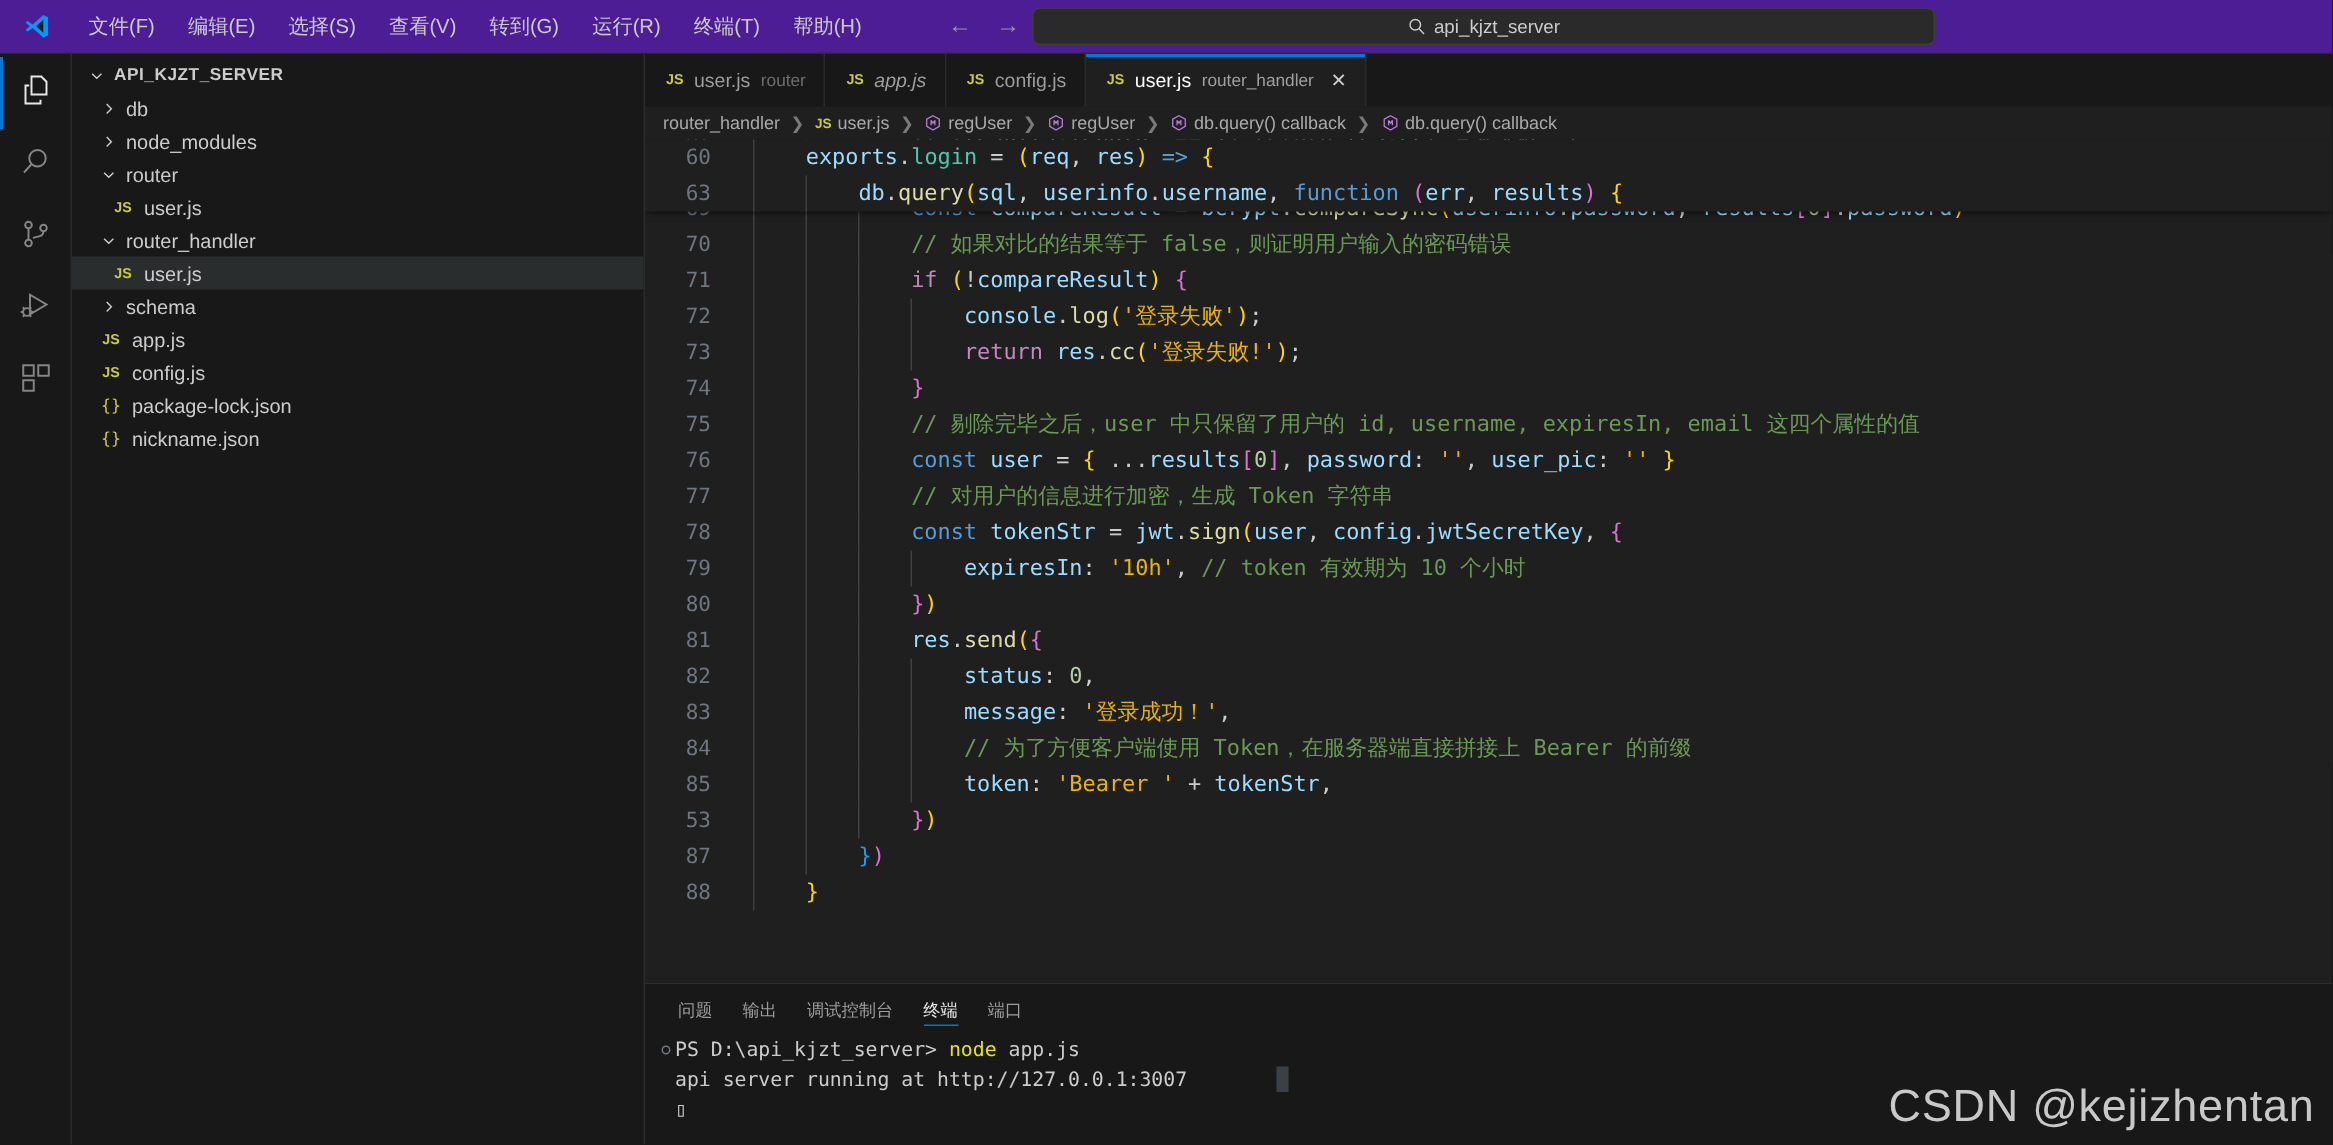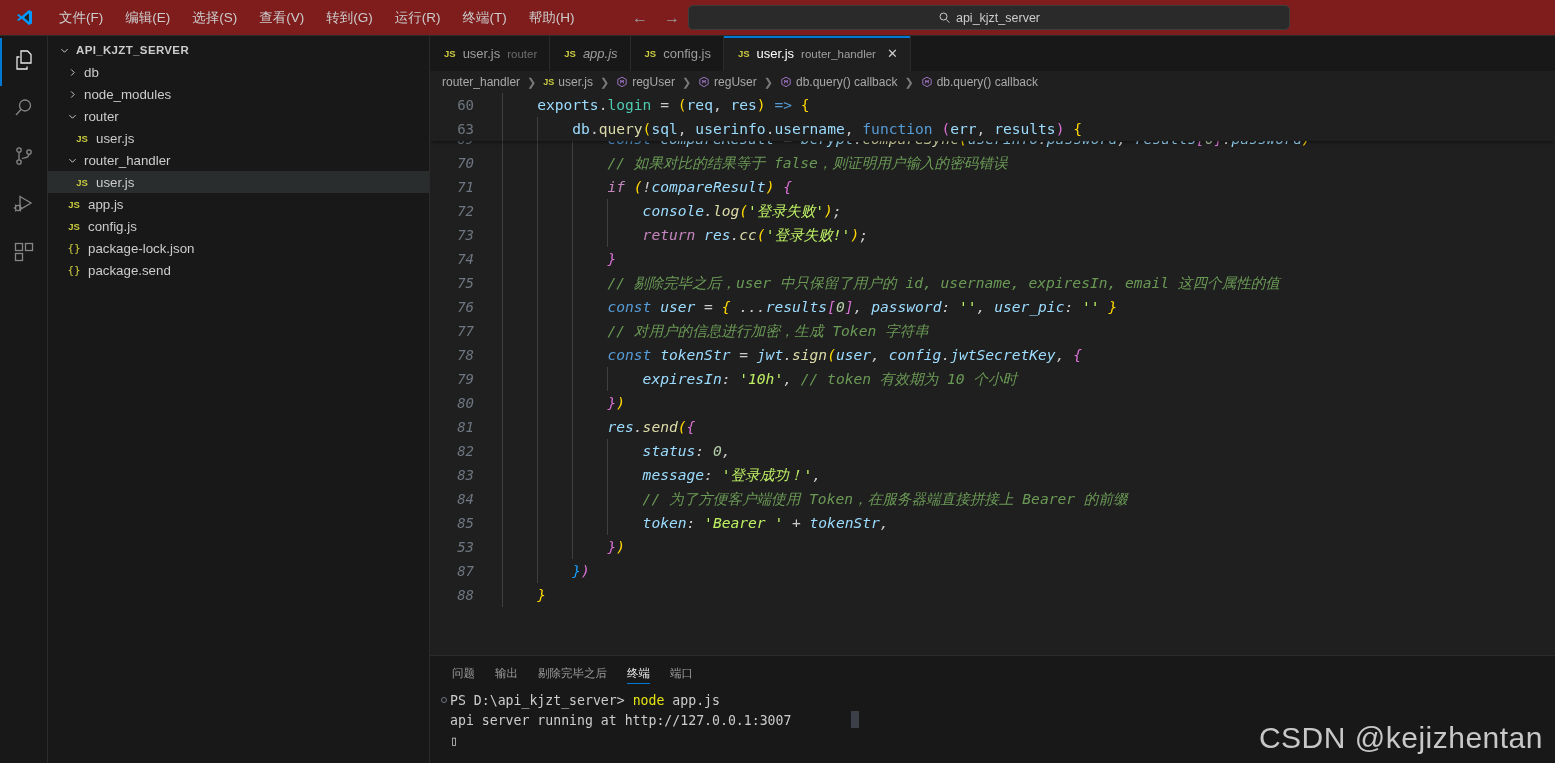--- a/index.html
+++ b/index.html
@@ -8,21 +8,21 @@
     background: #181818;
     font-family: "Liberation Sans", sans-serif;
     overflow: hidden;
     color: #cccccc;
   }
   #app { position: relative; width: 1555px; height: 763px; display: flex; flex-direction: column; }
 
   
   .titlebar {
     height: 24px; min-height: 36px;
-    background: #7f1d1d;
+    background: #4c1d95;
     display: flex; 
     border-bottom: 1px solid #2b2b2b;
     position: relative;
   }
   .vscode-logo { width: 48px; display: flex; align-items: center; justify-content: center; }
   .vscode-logo svg { width: 19px; height: 19px; }
   .menu { display: flex; align-items: center; gap: 0px; }
   .menu-item {
     font-size: 13.5px; color: #cccccc; padding: 4px 11px;
     white-space: nowrap; cursor: default; border-radius: 3px;
@@ -128,37 +128,37 @@
   
   .editor { flex: 1; position: relative; overflow: hidden; background: #1f1f1f; }
   .codefont {
     font-family: "DejaVu Sans Mono", monospace;
     font-size: 14.6px; line-height: 24px; letter-spacing: 0px;
   }
   .sticky {
     position: absolute; top: 0; left: 0; right: 0; z-index: 5;
     background: #1f1f1f; box-shadow: 0 3px 4px -2px rgba(0,0,0,.55);
   }
-  .codescroll { position: absolute; top: 0; left: 0; right: 0; bottom: 0; font-style: italic; }
+  .codescroll { position: absolute; top: 0; left: 0; right: 0; bottom: 0; }
   .cline { display: flex; height: 24px; align-items: flex-start; white-space: pre; }
   .lnum {
     width: 66px; min-width: 66px; text-align: right; padding-right: 22px;
     color: #6e7681; font-family: "DejaVu Sans Mono", monospace; font-size: 14px;
   }
   .ccontent { position: relative; padding-left: 6px; }
   .indent-guide {
     position: absolute; top: 0; bottom: 0; width: 1px; background: #404040;
   }
 
   
   .t-kw   { color: #c586c0; }
   .t-kw2  { color: #569cd6; }
   .t-fn   { color: #dcdcaa; }
   .t-var  { color: #9cdcfe; }
-  .t-str  { color: #bef264; }
+  .t-str  { color: #eab308; }
   .t-num  { color: #b5cea8; }
   .t-com  { color: #6a9955; }
   .t-plain{ color: #cccccc; }
   .t-p1   { color: #ffd700; }
   .t-p2   { color: #da70d6; }
   .t-p3   { color: #179fff; }
   .t-cls  { color: #4ec9b0; }
 
   
   .panel {
@@ -338,37 +338,46 @@
             </span>
             <span class="tlabel">router_handler</span>
           </div>
           <div class="tree-row selected">
             <span style="width:24px;min-width:24px"></span>
             <span class="ficon js">JS</span>
             <span class="tlabel">user.js</span>
           </div>
           <div class="tree-row">
             <span style="width:16px;min-width:16px"></span>
+            <span class="twisty">
+              <svg viewBox="0 0 16 16" fill="none" stroke="currentColor" stroke-width="1.4">
+                <path d="M6 3.5 L10.5 8 L6 12.5"></path>
+              </svg>
+            </span>
+            <span class="tlabel">schema</span>
+          </div>
+          <div class="tree-row">
+            <span style="width:16px;min-width:16px"></span>
             <span class="ficon js">JS</span>
             <span class="tlabel">app.js</span>
           </div>
           <div class="tree-row">
             <span style="width:16px;min-width:16px"></span>
             <span class="ficon js">JS</span>
             <span class="tlabel">config.js</span>
           </div>
           <div class="tree-row">
             <span style="width:16px;min-width:16px"></span>
             <span class="ficon json">{}</span>
             <span class="tlabel">package-lock.json</span>
           </div>
           <div class="tree-row">
             <span style="width:16px;min-width:16px"></span>
             <span class="ficon json">{}</span>
-            <span class="tlabel">package.send</span>
+            <span class="tlabel">nickname.json</span>
           </div>
         </div>
     </div>
 
     <div class="editorarea">
 
       <div class="tabbar" id="tabbar">
           <div class="tab">
             <span class="tab-jsicon">JS</span>
             <span class="tab-name">user.js</span>
@@ -469,21 +478,21 @@
         <div class="sticky codefont" id="stickylines">
             <div class="cline"><span class="lnum">60</span><span class="ccontent"><span class="indent-guide" style="left: 6px;"></span><span class="t-plain">    </span><span class="t-var">exports</span><span class="t-plain">.</span><span class="t-cls">login</span><span class="t-plain"> = </span><span class="t-p1">(</span><span class="t-var">req</span><span class="t-plain">, </span><span class="t-var">res</span><span class="t-p1">)</span><span class="t-plain"> </span><span class="t-kw2">=&gt;</span><span class="t-plain"> </span><span class="t-p1">{</span></span></div>
             <div class="cline"><span class="lnum">63</span><span class="ccontent"><span class="indent-guide" style="left: 6px;"></span><span class="indent-guide" style="left: 41.12px;"></span><span class="t-plain">        </span><span class="t-var">db</span><span class="t-plain">.</span><span class="t-fn">query</span><span class="t-p1">(</span><span class="t-var">sql</span><span class="t-plain">, </span><span class="t-var">userinfo</span><span class="t-plain">.</span><span class="t-var">username</span><span class="t-plain">, </span><span class="t-kw2">function</span><span class="t-plain"> </span><span class="t-p2">(</span><span class="t-var">err</span><span class="t-plain">, </span><span class="t-var">results</span><span class="t-p2">)</span><span class="t-plain"> </span><span class="t-p1">{</span></span></div>
           </div>
       </div>
 
       <div class="panel">
         <div class="paneltabs" id="paneltabs">
             <div class="ptab">问题</div>
             <div class="ptab">输出</div>
-            <div class="ptab">剔除完毕之后</div>
+            <div class="ptab">调试控制台</div>
             <div class="ptab active">终端</div>
             <div class="ptab">端口</div>
           </div>
         <div class="terminal" id="terminal">
           <div class="term-block"></div>
         <div class="tline"><span class="tgutter"><span class="dot"></span></span><span><span class="term-white">PS D:\api_kjzt_server&gt; </span><span class="term-yellow">node</span><span class="term-white"> app.js</span></span></div>
             <div class="tline"><span class="tgutter"></span><span><span class="term-white">api server running at http://127.0.0.1:3007</span></span></div>
             <div class="tline"><span class="tgutter"></span><span><span class="term-box">▯</span></span></div>
           </div>
       </div>

